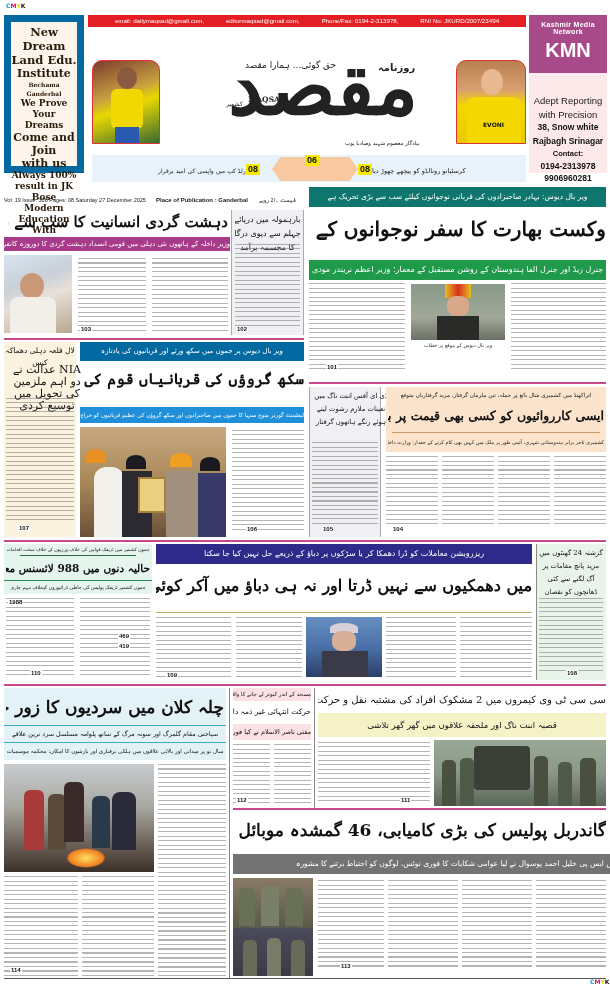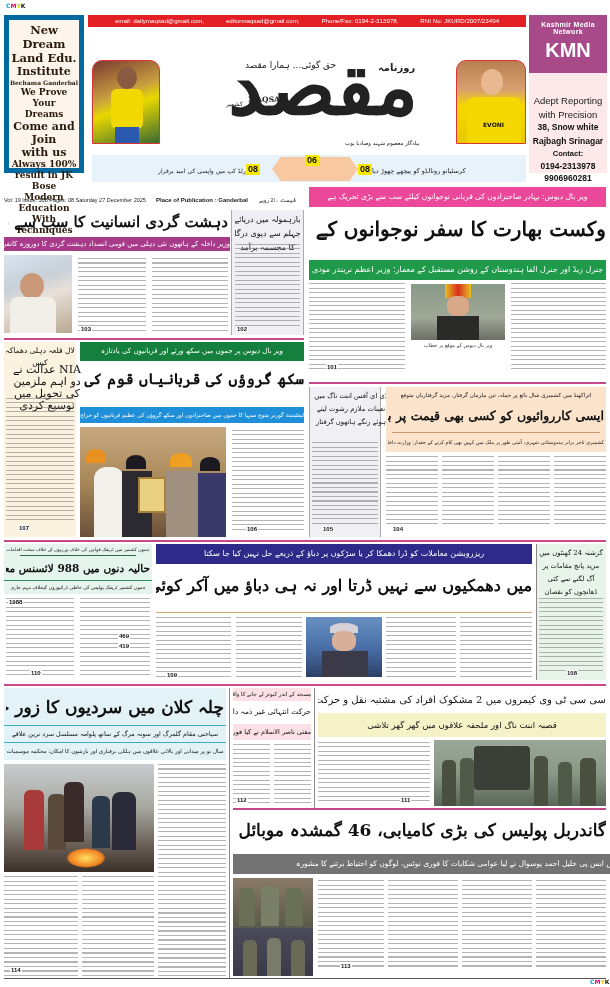--- a/index.html
+++ b/index.html
@@ -3,21 +3,21 @@
 <meta charset="utf-8">
 <style>
 *{box-sizing:border-box;margin:0;padding:0}
 html,body{width:610px;height:987px;background:#fff;overflow:hidden}
 body{font-family:"DejaVu Sans",sans-serif;color:#111;position:relative}
 .abs{position:absolute}
 .cmyk{font-size:6px;font-weight:bold;letter-spacing:0}
 .cmyk .c{color:#00a0e0}.cmyk .m{color:#e0007a}.cmyk .y{color:#e8d000}.cmyk .k{color:#111}
 
 
-.left-ad{left:4px;top:15px;width:80px;height:158px;border:5px solid #0369a1;background:#fdf5ec;font-family:"DejaVu Serif",serif;font-weight:bold;text-align:center;color:#2a1a0a;padding-top:3px}
+.left-ad{left:4px;top:15px;width:80px;height:158px;border:7px solid #0369a1;background:#fdf5ec;font-family:"DejaVu Serif",serif;font-weight:bold;text-align:center;color:#2a1a0a;padding-top:3px}
 .left-ad .l1{font-size:11.5px;line-height:14px}
 .left-ad .l2{font-size:11px;line-height:13px}
 .left-ad .l3{font-size:6px;line-height:9px}
 .left-ad .l4{font-size:9px;line-height:11px}
 .right-ad{left:529px;top:15px;width:78px;height:158px;background:#fde8ea;text-align:center;font-family:"Liberation Sans",sans-serif}
 .right-ad .top{height:58px;background:#a84a8a;color:#fff;position:relative;border-radius:0 0 0 0}
 .right-ad .top .arc{font-size:7px;position:absolute;top:6px;left:0;width:100%;font-weight:bold;letter-spacing:.3px}
 .right-ad .top .kmn{font-size:20px;font-weight:bold;position:absolute;top:24px;width:100%}
 .right-ad .t1{font-size:9.5px;color:#222;margin-top:22px;line-height:12px}
 .right-ad .t2{font-size:8.5px;color:#111;font-weight:bold;line-height:12px}
@@ -138,21 +138,21 @@
 </div>
 <div class="abs txt" style="left:78px;top:258px;width:68px;height:76px"></div>
 <div class="abs txt" style="left:152px;top:258px;width:76px;height:76px"></div>
 <div class="abs endnum" style="left:80px;top:326px">103</div>
 
 <div class="abs side-box" style="left:231px;top:210px;width:73px;height:125px"></div>
 <div class="abs hl" style="left:233px;top:213px;width:69px;font-size:8px;line-height:14px;white-space:normal;font-weight:normal">بارہمولہ میں دریائے جہلم سے دیوی درگا کا مجسمہ برآمد</div>
 <div class="abs txt" style="left:235px;top:244px;width:65px;height:82px"></div>
 <div class="abs endnum" style="left:236px;top:326px">102</div>
 
-<div class="abs band" style="left:309px;top:187px;width:297px;height:20px;background:#ec4899;color:#fff;font-size:7.5px;line-height:20px">ویر بال دیوس: بہادر صاحبزادوں کی قربانی نوجوانوں کیلئے سب سے بڑی تحریک ہے</div>
+<div class="abs band" style="left:309px;top:187px;width:297px;height:20px;background:#0f766e;color:#fff;font-size:7.5px;line-height:20px">ویر بال دیوس: بہادر صاحبزادوں کی قربانی نوجوانوں کیلئے سب سے بڑی تحریک ہے</div>
 <div class="abs hl" style="left:309px;top:210px;width:297px;font-size:20px;line-height:38px">وکست بھارت کا سفر نوجوانوں کے ہاتھوں میں</div>
 <div class="abs band" style="left:309px;top:260px;width:297px;height:20px;background:#1f9a4a;color:#fff;font-size:8px;line-height:20px">جنرل زیڈ اور جنرل الفا ہندوستان کے روشن مستقبل کے معمار: وزیر اعظم نریندر مودی</div>
 <div class="abs txt" style="left:309px;top:283px;width:96px;height:58px"></div>
 <div class="abs img" style="left:411px;top:284px;width:94px;height:56px;background:linear-gradient(180deg,#8a9a88 0%,#a0a898 60%,#6a7064 100%)">
   <div class="abs" style="left:34px;top:0;width:26px;height:14px;background:linear-gradient(90deg,#e8c020,#d83020,#e8c020)"></div>
   <div class="abs" style="left:36px;top:12px;width:22px;height:20px;background:#d8a888;border-radius:40%"></div>
   <div class="abs" style="left:26px;top:32px;width:42px;height:24px;background:#2a2a28"></div>
 </div>
 <div class="abs txt" style="left:511px;top:283px;width:95px;height:58px"></div>
 <div class="abs txt" style="left:309px;top:341px;width:96px;height:30px"></div>
@@ -162,21 +162,21 @@
 
 <div class="abs rule-pink" style="left:4px;top:338px;width:300px"></div>
 <div class="abs rule-pink" style="left:309px;top:382px;width:297px"></div>
 
 <div class="abs" style="left:4px;top:342px;width:72px;height:195px;background:#fbf2e0"></div>
 <div class="abs hl" style="left:5px;top:345px;width:70px;font-size:7.5px;line-height:12px;white-space:normal;font-weight:normal">لال قلعہ دہلی دھماکہ کیس</div>
 <div class="abs hl" style="left:12px;top:364px;width:70px;font-size:11px;line-height:12px;white-space:normal;font-weight:normal">NIA عدالت نے دو اہم ملزمین کی تحویل میں توسیع کردی</div>
 <div class="abs txt" style="left:6px;top:398px;width:68px;height:124px"></div>
 <div class="abs endnum" style="left:18px;top:525px">107</div>
 
-<div class="abs band" style="left:80px;top:342px;width:224px;height:19px;background:#15803d;color:#fff;font-size:7px;line-height:19px">ویر بال دیوس پر جموں میں سکھ ورثے اور قربانیوں کی یادتازہ</div>
+<div class="abs band" style="left:80px;top:342px;width:224px;height:19px;background:#0369a1;color:#fff;font-size:7px;line-height:19px">ویر بال دیوس پر جموں میں سکھ ورثے اور قربانیوں کی یادتازہ</div>
 <div class="abs hl" style="left:80px;top:362px;width:224px;font-size:15px;line-height:34px">سکھ گروؤں کی قربانیاں قوم کی طاقت ہیں</div>
 <div class="abs band" style="left:80px;top:407px;width:224px;height:16px;background:#1e8fd8;color:#fff;font-size:5.6px;line-height:16px">لیفٹیننٹ گورنر منوج سنہا کا جموں میں صاحبزادوں اور سکھ گروؤں کی عظیم قربانیوں کو خراج عقیدت</div>
 <div class="abs img" style="left:80px;top:427px;width:146px;height:110px;background:linear-gradient(180deg,#c8a880 0%,#a88858 50%,#6a5038 100%)">
   <div class="abs" style="left:6px;top:22px;width:20px;height:14px;background:#e89020;border-radius:50% 50% 0 0"></div>
   <div class="abs" style="left:14px;top:40px;width:30px;height:70px;background:#f2f0ea;border-radius:12px 12px 0 0"></div>
   <div class="abs" style="left:46px;top:28px;width:20px;height:14px;background:#1a1a20;border-radius:50% 50% 0 0"></div>
   <div class="abs" style="left:42px;top:44px;width:30px;height:66px;background:#2a2a30"></div>
   <div class="abs" style="left:58px;top:50px;width:28px;height:36px;background:#e8d080;border:2px solid #a88040"></div>
   <div class="abs" style="left:90px;top:26px;width:22px;height:14px;background:#f0a020;border-radius:50% 50% 0 0"></div>
   <div class="abs" style="left:86px;top:44px;width:32px;height:66px;background:#a09080"></div>

